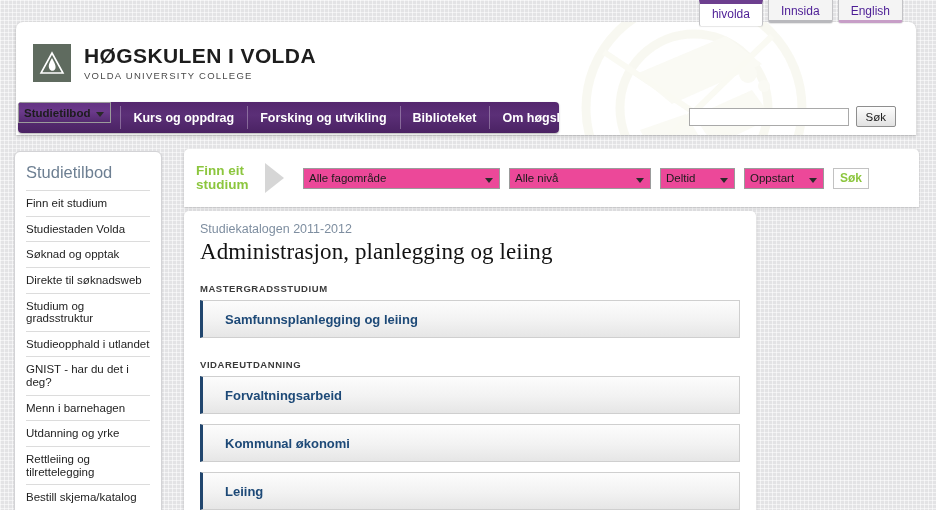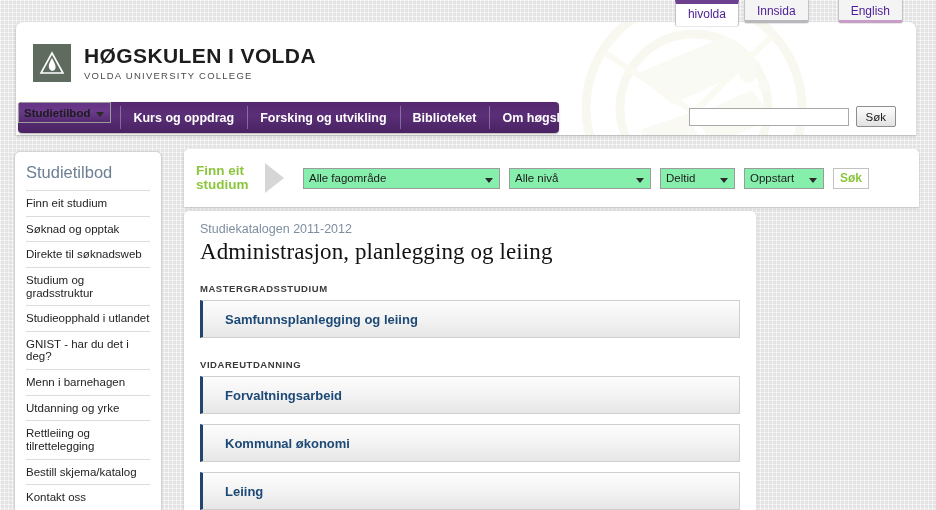--- a/index.html
+++ b/index.html
@@ -49,21 +49,21 @@
     background: #ffffff;
     border-top: 4px solid #6d3f8f;
     height: 26px;
     line-height: 21px;
     border-bottom: none;
     border-radius: 0 0 2px 2px;
   }
   .tab.accent-blue  { border-bottom: 3px solid #8b95c4; }
   .tab.accent-gray  { border-bottom: 3px solid #b9b9bd; }
   .tab.accent-pink  { border-bottom: 3px solid #c79ec7; }
-  .tab:last-child { margin-right: 33px; margin-left: 24px; }
+  .tab:last-child { margin-right: 33px; }
 
   
   .masthead {
     position: absolute;
     top: 22px; left: 16px;
     width: 900px;
     height: 113px;
     background: #ffffff;
     border-radius: 7px 7px 0 0;
     box-shadow: 0 1px 3px rgba(0,0,0,0.25);
@@ -228,21 +228,21 @@
   }
   .finder-fields {
     display: flex;
     align-items: center;
     margin-left: 19px;
   }
   .sel {
     position: relative;
     height: 21px;
     border: 1px solid #9b9b9b;
-    background: #86efac;
+    background: #ec4899;
     font-size: 11.5px;
     color: #1c1c1c;
     display: flex;
     align-items: center;
     padding: 0 20px 0 5px;
     margin-right: 9px;
     cursor: pointer;
     white-space: nowrap;
   }
   .sel::after {
@@ -371,20 +371,21 @@
   <div class="navitem sel">Studietilbod</div>
   <div class="navitem">Kurs og oppdrag</div>
   <div class="navitem">Forsking og utvikling</div>
   <div class="navitem">Biblioteket</div>
   <div class="navitem">Om høgskulen</div>
 </div>
 
 <div class="sidebar">
   <div class="sidebar-title">Studietilbod</div>
   <div class="side-link">Finn eit studium</div>
+  <div class="side-link">Studiestaden Volda</div>
   <div class="side-link">Søknad og opptak</div>
   <div class="side-link">Direkte til søknadsweb</div>
   <div class="side-link">Studium og gradsstruktur</div>
   <div class="side-link">Studieopphald i utlandet</div>
   <div class="side-link">GNIST - har du det i deg?</div>
   <div class="side-link">Menn i barnehagen</div>
   <div class="side-link">Utdanning og yrke</div>
   <div class="side-link">Rettleiing og tilrettelegging</div>
   <div class="side-link">Bestill skjema/katalog</div>
   <div class="side-link">Kontakt oss</div>

